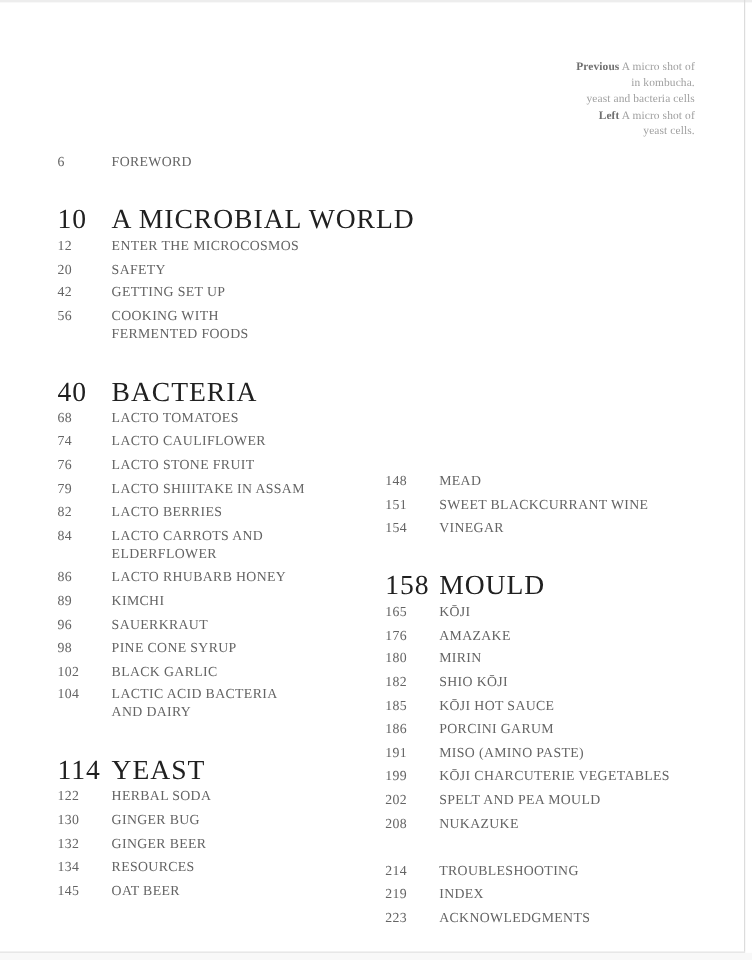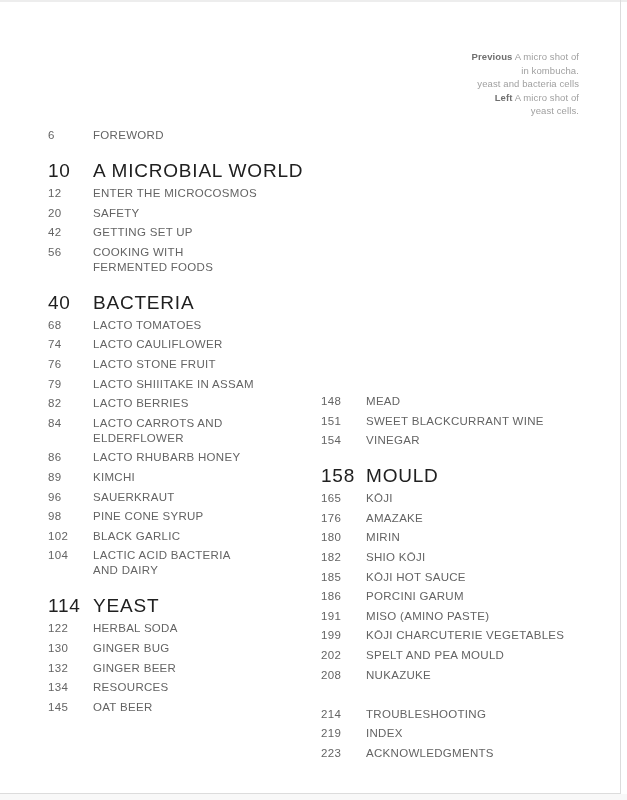--- a/index.html
+++ b/index.html
@@ -1,20 +1,20 @@
 <!DOCTYPE html>
 <html style="--bg: #ffffff; --entry: #646464; --heading: #202020; --caption: #a0a0a0; --captionBold: #6f6f6f; --edge: #dcdcdc;"><head>
 <meta charset="utf-8">
 <style>
   html,body { margin:0; padding:0; background:#ffffff; }
   .page {
     position:relative;
     width:627px; height:800px;
     background:var(--bg,#ffffff);
-    font-family:Liberation Sans, sans-serif;
+    font-family:Liberation Serif, serif;
     overflow:hidden;
   }
   
   .edge-top    { position:absolute; left:0; top:0; width:627px; height:2px; background:#ededed; }
   .edge-right  { position:absolute; left:620px; top:0; width:1px; height:793px; background:var(--edge,#dcdcdc); }
   .edge-bottom { position:absolute; left:0; top:793px; width:621px; height:1px; background:var(--edge,#dcdcdc); }
   .edge-band   { position:absolute; left:0; top:794px; width:627px; height:6px; background:#f8f8f8; }
 
   
   .caption {
@@ -32,24 +32,24 @@
   .col-right { left:321px; top:394px; width:292px; }
 
   .row { display:flex; align-items:flex-start; }
   .row .num { flex:none; width:45px; }
   .row.entry {
     font-size:11.5px; line-height:15px; letter-spacing:.3px;
     color:var(--entry,#646464);
     margin-bottom:4.6px;
   }
   .row.section {
-    font-size:19px; line-height:24px; letter-spacing:.8px;
+    font-size:23px; line-height:24px; letter-spacing:.8px;
     color:var(--heading,#202020);
     font-weight:400;
-    margin-top:16px; margin-bottom:3px;
+    margin-top:28px; margin-bottom:3px;
     white-space:nowrap;
   }
   .spacer { height:19.6px; }
 </style>
 </head>
 <body>
 
 <div class="page">
   <div class="edge-top"></div>
   <div class="edge-right"></div>

